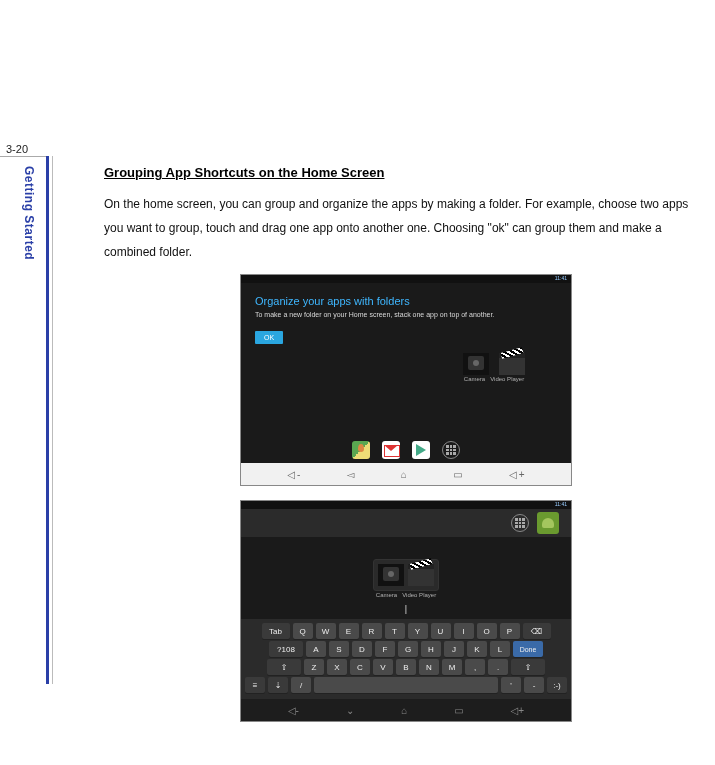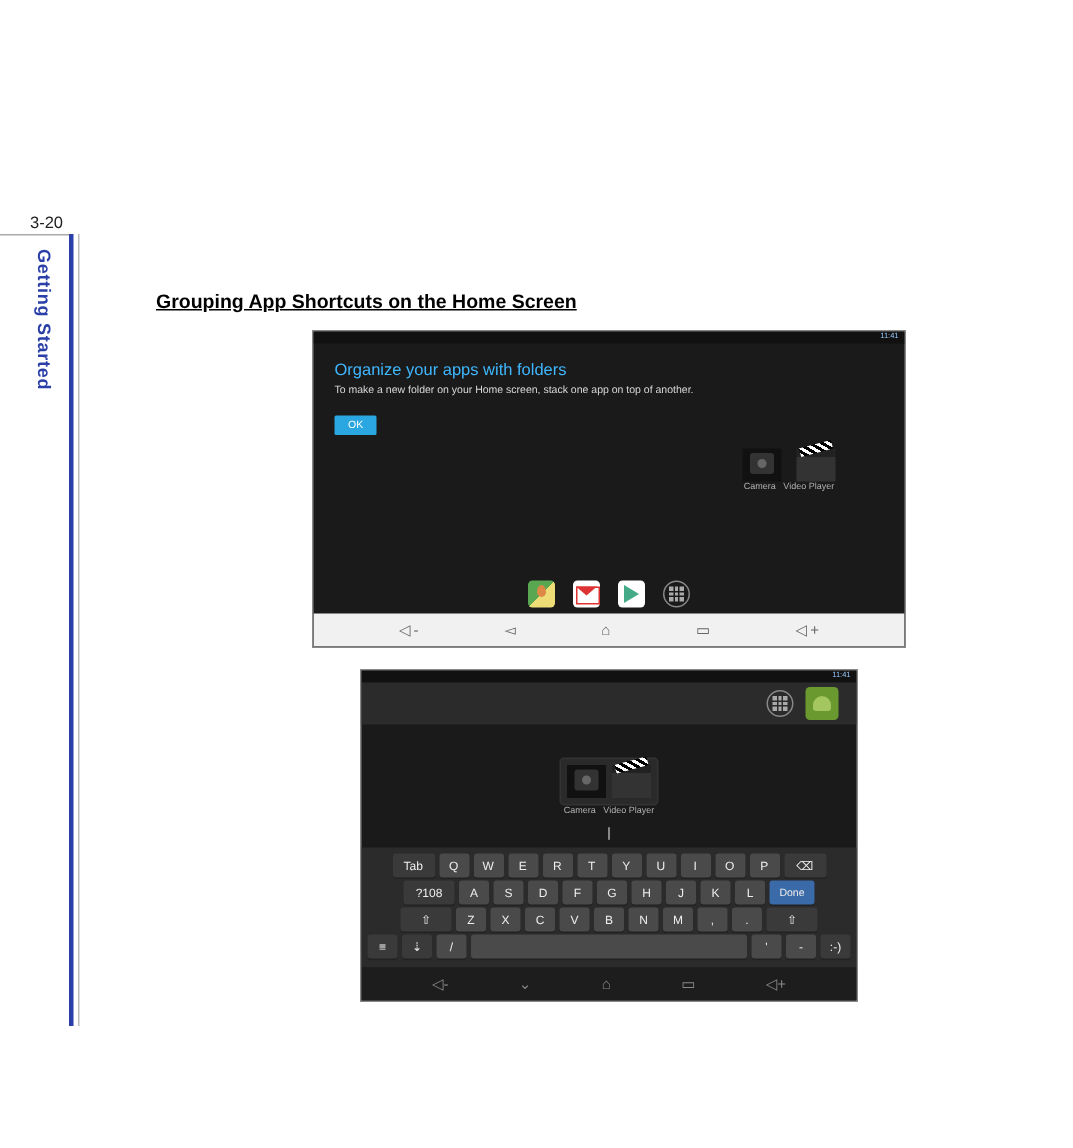--- a/index.html
+++ b/index.html
@@ -7,21 +7,21 @@
     font-family: Arial, Helvetica, sans-serif;
     width: 715px;
     height: 765px;
     background: #fff;
     position: relative;
     overflow: hidden;
   }
   .page-num {
     position: absolute;
     top: 143px;
-    left: 20px;
+    left: 6px;
     font-size: 11px;
     color: #222;
   }
   .page-num-line {
     position: absolute;
     top: 156px;
     left: 0;
     width: 46px;
     border-top: 1px solid #aaa;
   }
@@ -57,36 +57,35 @@
     top: 165px;
     left: 104px;
     width: 604px;
   }
   .heading {
     font-size: 13px;
     font-weight: bold;
     text-decoration: underline;
     margin-bottom: 12px;
     color: #000;
-    margin-top: 28px;
   }
   .para {
     font-size: 12px;
     line-height: 2;
     color: #111;
     margin-bottom: 10px;
   }
   .figure {
     display: block;
     margin: 2px auto 14px auto;
   }
 
   
   .fig1 {
-    width: 396px;
+    width: 332px;
     height: 212px;
     background: #1a1a1a;
     position: relative;
     border: 1px solid #888;
     overflow: hidden;
   }
   .fig1 .status {
     height: 8px;
     background: #111;
     text-align: right;
@@ -284,20 +283,21 @@
 <body>
 
 <div class="page-num">3-20</div>
 <div class="page-num-line"></div>
 <div class="vline1"></div>
 <div class="vline2"></div>
 <div class="side-label">Getting Started</div>
 
 <div class="content">
   <div class="heading">Grouping App Shortcuts on the Home Screen</div>
+  <p class="para">On the home screen, you can group and organize the apps by making a folder. For example, choose two apps you want to group, touch and drag one app onto another one. Choosing "ok" can group them and make a combined folder.</p>
 
   <div class="figure fig1">
     <div class="status">11:41</div>
     <div class="overlay-title">Organize your apps with folders</div>
     <div class="overlay-sub">To make a new folder on your Home screen, stack one app on top of another.</div>
     <span class="ok-btn">OK</span>
 
     <div class="folder-area">
       <span class="folder-icon cam"></span>
       <span class="folder-icon clap"></span>

